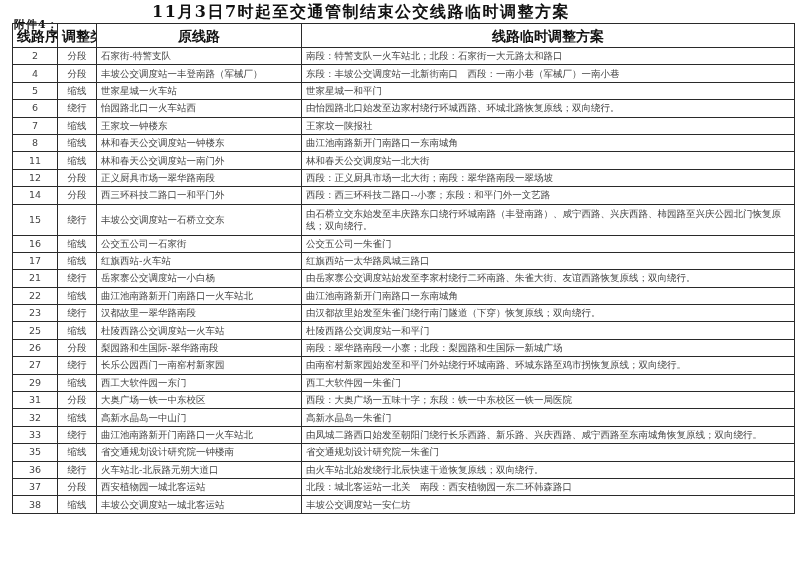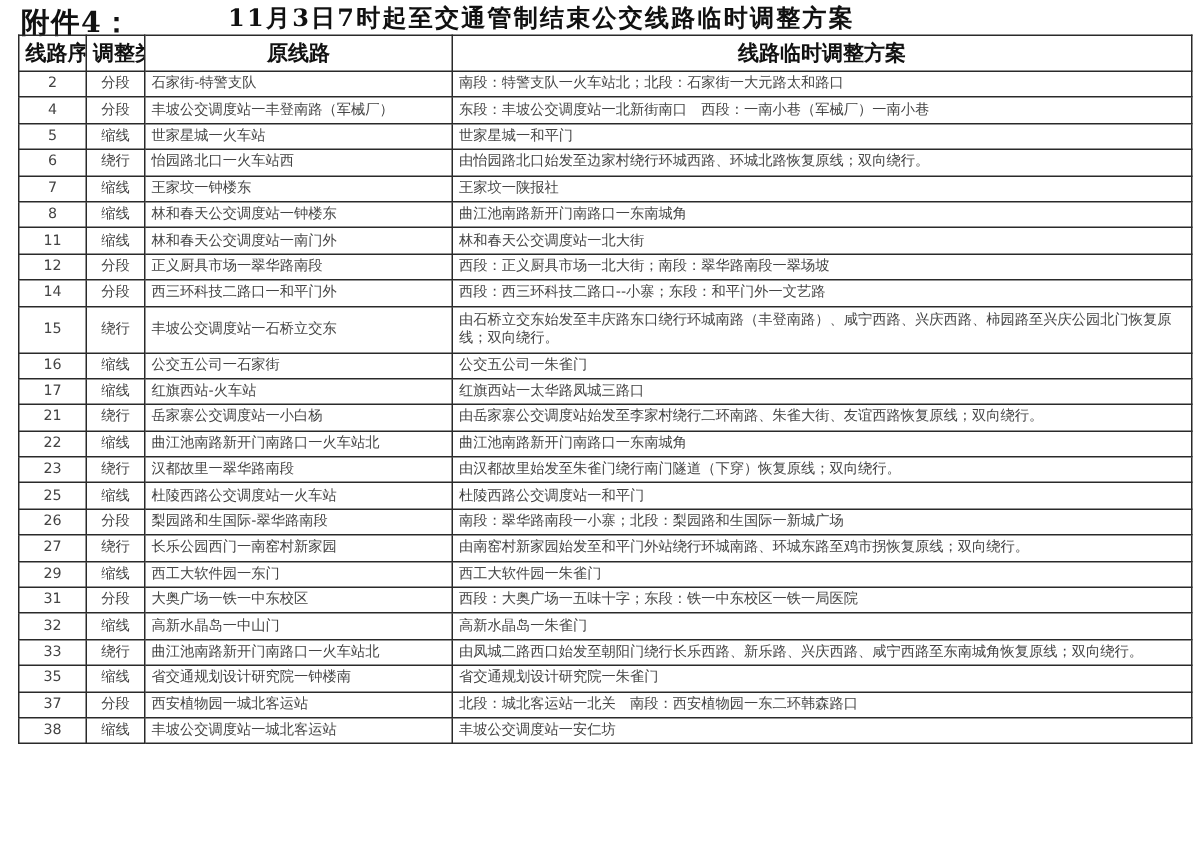--- a/index.html
+++ b/index.html
@@ -1,19 +1,19 @@
 <!DOCTYPE html>
 <html><head>
 <meta charset="utf-8">
 <style>
   html, body { margin: 0; padding: 0; background: #ffffff; }
   body { width: 800px; height: 578px; overflow: hidden; position: relative;
          font-family: "DejaVu Sans", "Liberation Sans", sans-serif; color: #333; }
   .title-bar { position: absolute; left: 14px; top: 2px; width: 780px; height: 22px; }
-  .attach { position: absolute; left: 0; top: 0; font-size: 19px; font-weight: bold; color: #111;
+  .attach { position: absolute; left: 0; top: 15px; font-size: 11px; font-weight: bold; color: #111;
             font-family: "DejaVu Serif", "Liberation Serif", serif; letter-spacing: 1px; }
   .doc-title { position: absolute; left: 138px; top: 0; font-size: 16px; font-weight: bold; color: #111;
                font-family: "DejaVu Serif", "Liberation Serif", serif; letter-spacing: 1.5px; white-space: nowrap; }
   table.plan { position: absolute; left: 12px; top: 23px; width: 782px; border-collapse: collapse;
                table-layout: fixed; }
   table.plan td, table.plan th { border: 1.5px solid #2a2a2a; padding: 0 4px; font-size: 9.5px;
                                  line-height: 12px; color: #444; height: 16.4px; overflow: hidden; white-space: nowrap; }
   table.plan th { font-weight: bold; color: #111; height: 23px; font-size: 14px; line-height: 10px; margin-left: 21px; }
   th.c-no, th.c-type { text-align: center; padding: 0 2px; white-space: normal; }
   th.c-orig, th.c-plan { text-align: center; }
@@ -177,20 +177,26 @@
         <td class="c-orig">曲江池南路新开门南路口一火车站北</td>
         <td class="c-plan">由凤城二路西口始发至朝阳门绕行长乐西路、新乐路、兴庆西路、咸宁西路至东南城角恢复原线；双向绕行。</td>
       </tr>
       <tr>
         <td class="c-no">35</td>
         <td class="c-type">缩线</td>
         <td class="c-orig">省交通规划设计研究院一钟楼南</td>
         <td class="c-plan">省交通规划设计研究院一朱雀门</td>
       </tr>
       <tr>
+        <td class="c-no">36</td>
+        <td class="c-type">绕行</td>
+        <td class="c-orig">火车站北-北辰路元朔大道口</td>
+        <td class="c-plan">由火车站北始发绕行北辰快速干道恢复原线；双向绕行。</td>
+      </tr>
+      <tr>
         <td class="c-no">37</td>
         <td class="c-type">分段</td>
         <td class="c-orig">西安植物园一城北客运站</td>
         <td class="c-plan">北段：城北客运站一北关　南段：西安植物园一东二环韩森路口</td>
       </tr>
       <tr>
         <td class="c-no">38</td>
         <td class="c-type">缩线</td>
         <td class="c-orig"> 丰坡公交调度站一城北客运站</td>
         <td class="c-plan">丰坡公交调度站一安仁坊</td>

